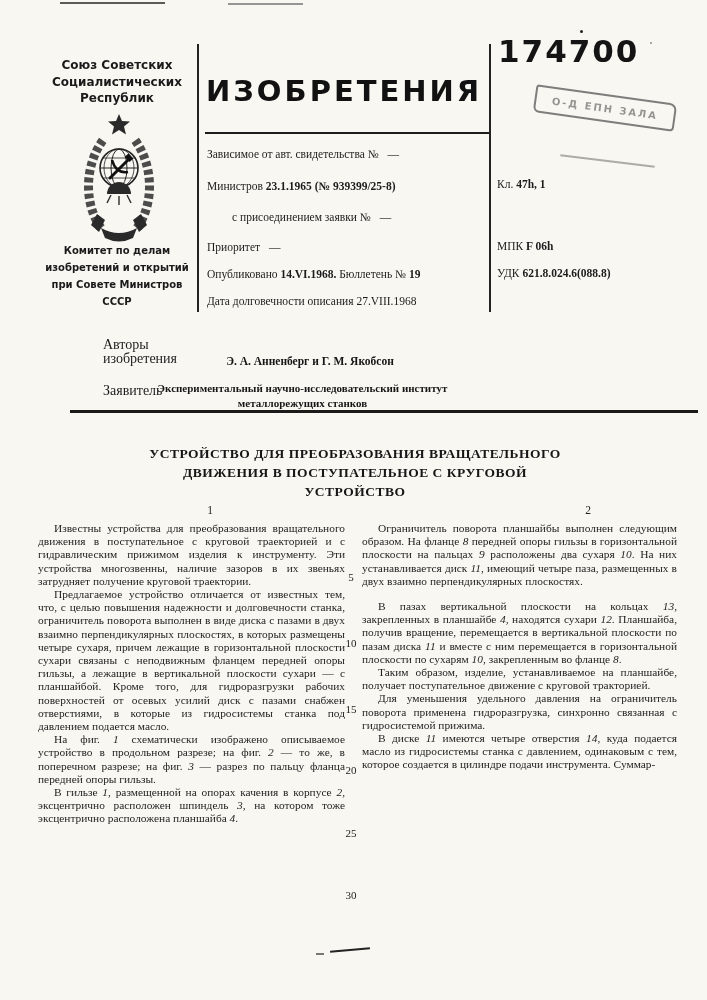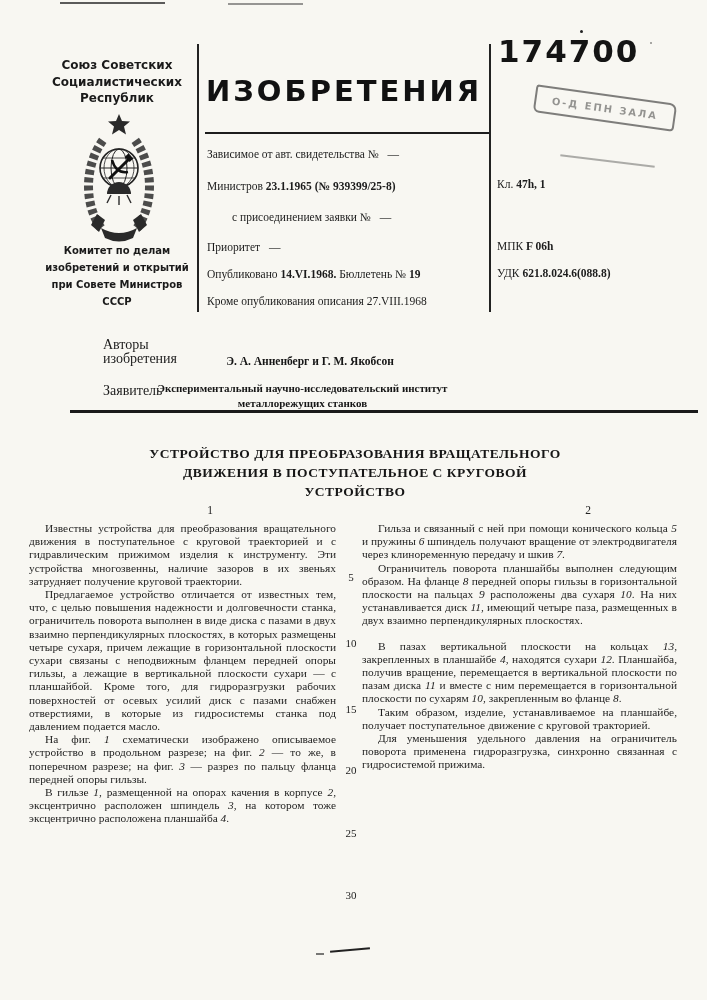--- a/index.html
+++ b/index.html
@@ -74,21 +74,21 @@
     left:100px; top:444px; width:510px; text-align:center;
     font-weight:bold; font-size:13.5px; letter-spacing:.5px; line-height:19px; color:#161616;
   }
   .col-num{font-size:11.5px; width:20px; text-align:center; color:#222;}
   
   .col{
     font-size:11.4px; line-height:13.2px; text-align:justify; color:#1e1e1e;
   }
   .col p{margin:0; text-indent:16px;}
   .col p.gap-before{margin-top:12px;}
-  .col-left{left:29px; top:522px; width:307px;}
+  .col-left{left:38px; top:522px; width:307px;}
   .col-right{left:362px; top:522px; width:315px;}
   .line-num{left:342px; width:18px; text-align:center; font-size:11px; color:#222;}
   
   .artifact{background:#333;}
   .footer-dash{left:330px; top:949px; width:40px; height:2px; background:#222; transform:rotate(-5deg);}
   .footer-dash-small{left:316px; top:953px; width:8px; height:2px; background:#222; opacity:.6;}
   .dot{border-radius:50%; background:#222;}
 </style>
 </head>
 <body>
@@ -174,21 +174,21 @@
     <span>Приоритет</span>
     <span style="margin-left:6px;">—</span>
   </div>
   <div class="abs biblio-row" style="top:268px;">
     <span>Опубликовано</span>
     <span class="b">14.VI.1968.</span>
     <span>Бюллетень №</span>
     <span class="b">19</span>
   </div>
   <div class="abs biblio-row" style="top:295px;">
-    <span>Кроме опубликования описания</span>
+    <span>Дата долговечности описания</span>
     <span>27.VIII.1968</span>
   </div>
 
   <div class="abs biblio-right" style="top:178px;">
     <span>Кл.</span>
     <span class="b">47h, 1</span>
   </div>
   <div class="abs biblio-right" style="top:240px;">
     <span>МПК</span>
     <span class="b">F 06h</span>
@@ -222,25 +222,25 @@
   <div class="abs col-num" style="left:578px;top:504px;">2</div>
 
   <div class="abs col col-left">
     <p>Известны устройства для преобразования вращательного движения в поступательное с круговой траекторией и с гидравлическим прижимом изделия к инструменту. Эти устройства многозвенны, наличие зазоров в их звеньях затрудняет получение круговой траектории.</p>
     <p>Предлагаемое устройство отличается от известных тем, что, с целью повышения надежности и долговечности станка, ограничитель поворота выполнен в виде диска с пазами в двух взаимно перпендикулярных плоскостях, в которых размещены четыре сухаря, причем лежащие в горизонтальной плоскости сухари связаны с неподвижным фланцем передней опоры гильзы, а лежащие в вертикальной плоскости сухари — с планшайбой. Кроме того, для гидроразгрузки рабочих поверхностей от осевых усилий диск с пазами снабжен отверстиями, в которые из гидросистемы станка под давлением подается масло.</p>
     <p>На фиг. <i>1</i> схематически изображено описываемое устройство в продольном разрезе; на фиг. <i>2</i> — то же, в поперечном разрезе; на фиг. <i>3</i> — разрез по пальцу фланца передней опоры гильзы.</p>
     <p>В гильзе <i>1</i>, размещенной на опорах качения в корпусе <i>2</i>, эксцентрично расположен шпиндель <i>3</i>, на котором тоже эксцентрично расположена планшайба <i>4</i>.</p>
   </div>
 
   <div class="abs col col-right">
-    <p>Гильза и связанный с ней при помощи конического кольца <i>5</i> и пружины <i>6</i> шпиндель получают вращение от электродвигателя через клиноременную передачу и шкив <i>7</i>.</p>
     <p>Ограничитель поворота планшайбы выполнен следующим образом. На фланце <i>8</i> передней опоры гильзы в горизонтальной плоскости на пальцах <i>9</i> расположены два сухаря <i>10</i>. На них устанавливается диск <i>11</i>, имеющий четыре паза, размещенных в двух взаимно перпендикулярных плоскостях.</p>
     <p class="gap-before">В пазах вертикальной плоскости на кольцах <i>13</i>, закрепленных в планшайбе <i>4</i>, находятся сухари <i>12</i>. Планшайба, получив вращение, перемещается в вертикальной плоскости по пазам диска <i>11</i> и вместе с ним перемещается в горизонтальной плоскости по сухарям <i>10</i>, закрепленным во фланце <i>8</i>.</p>
     <p>Таким образом, изделие, устанавливаемое на планшайбе, получает поступательное движение с круговой тракторией.</p>
     <p>Для уменьшения удельного давления на ограничитель поворота применена гидроразгрузка, синхронно связанная с гидросистемой прижима.</p>
+    <p>В диске <i>11</i> имеются четыре отверстия <i>14</i>, куда подается масло из гидросистемы станка с давлением, одинаковым с тем, которое создается в цилиндре подачи инструмента. Суммар-</p>
   </div>
 
   <div class="abs line-num" style="top:571px;">5</div>
   <div class="abs line-num" style="top:637px;">10</div>
   <div class="abs line-num" style="top:703px;">15</div>
   <div class="abs line-num" style="top:764px;">20</div>
   <div class="abs line-num" style="top:827px;">25</div>
   <div class="abs line-num" style="top:889px;">30</div>
 
   <div class="abs footer-dash-small"></div>

